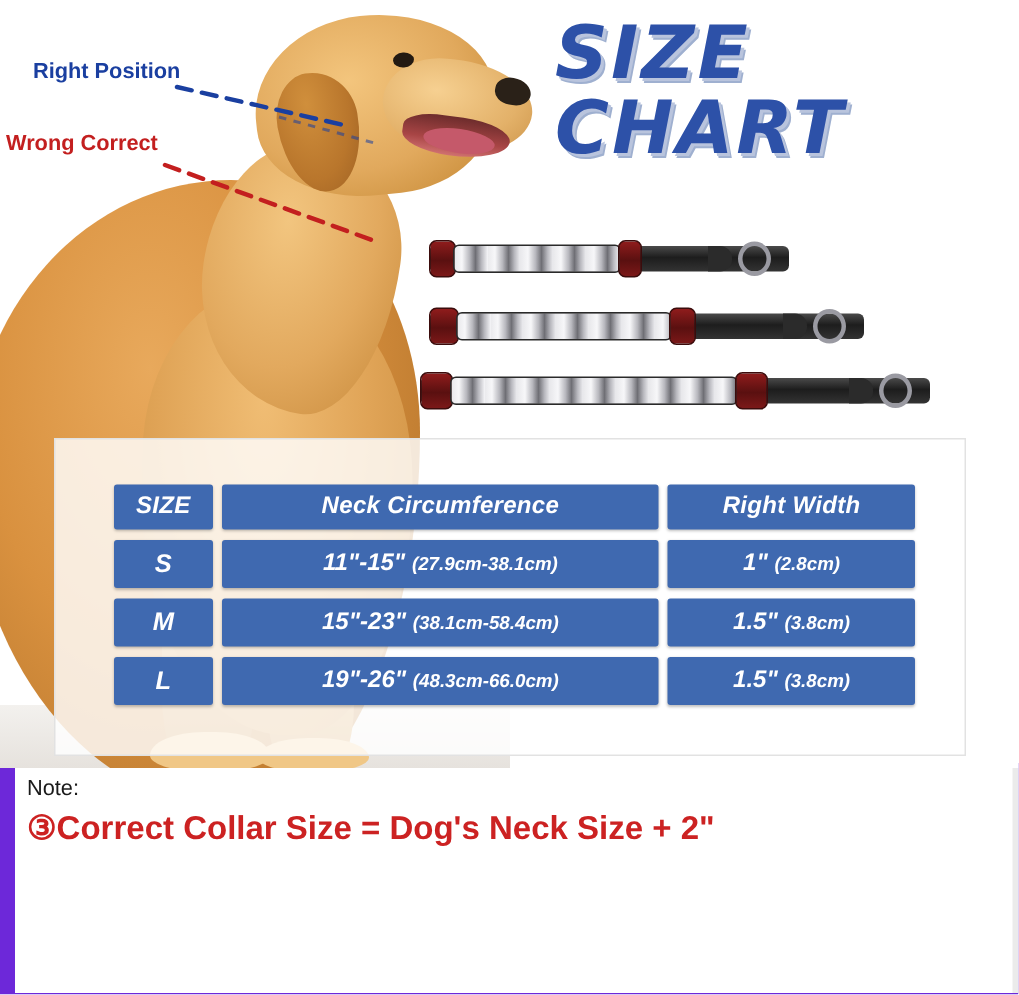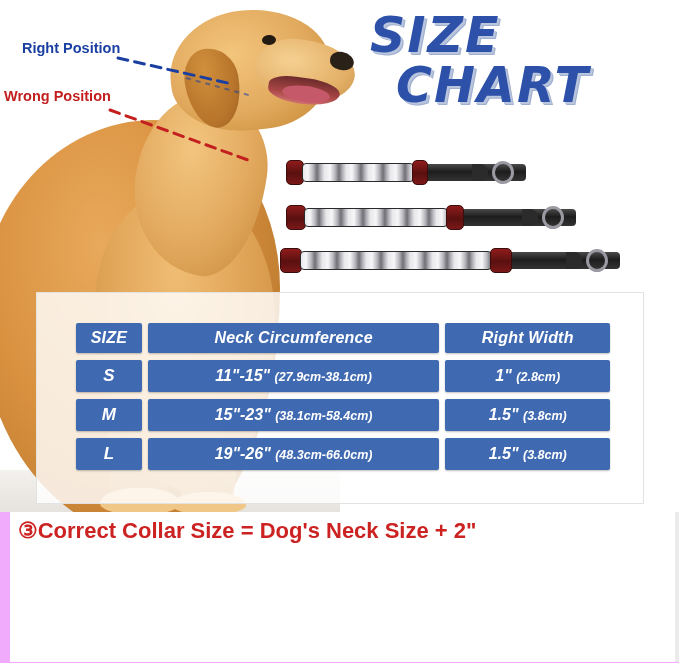--- a/index.html
+++ b/index.html
@@ -6,21 +6,21 @@
   html, body {
     margin: 0; padding: 0;
     width: 679px; height: 663px;
     font-family: "Liberation Sans", sans-serif;
     background: #ffffff;
     overflow: hidden;
   }
   #page {
     position: relative;
     width: 679px; height: 663px;
-    background: #f0abfc;
+    background: #6d28d9;
   }
 
   
   .photo {
     position: absolute;
     left: 0; top: 0;
     width: 679px; height: 512px;
     overflow: hidden;
     background: #ffffff;
   }
@@ -152,21 +152,21 @@
   .title-line {
     font-family: "DejaVu Sans", sans-serif;
     font-weight: 700;
     font-style: italic;
     color: #2d51a8;
     letter-spacing: 2px;
     line-height: 0.98;
     text-shadow: 2px 2px 0 #b9c4dd, 3px 3px 0 #9fb0d0;
   }
   .title-size { font-size: 49px; margin-left: 18px; }
-  .title-chart { font-size: 49px; margin-left: 44px; margin-top: 2px; }
+  .title-chart { font-size: 49px; margin-left: 18px; margin-top: 2px; }
 
   
   .collar {
     position: absolute;
     height: 26px;
   }
   .collar .strap {
     position: absolute;
     left: 0; top: 4px;
     width: 100%; height: 17px;
@@ -290,21 +290,21 @@
     <div class="dog-nose"></div>
     <div class="dog-eye"></div>
 
     <svg class="ann-svg" viewBox="0 0 679 512">
       <line x1="118" y1="58" x2="232" y2="84" stroke="#1a3fa0" stroke-width="3" stroke-dasharray="10 7" stroke-linecap="round"></line>
       <line x1="110" y1="110" x2="248" y2="160" stroke="#c31f1f" stroke-width="3" stroke-dasharray="10 7" stroke-linecap="round"></line>
       <line x1="186" y1="78" x2="252" y2="96" stroke="#1a3fa0" stroke-width="2" stroke-dasharray="5 5" opacity="0.55"></line>
     </svg>
 
     <div class="ann-label ann-right">Right Position</div>
-    <div class="ann-label ann-wrong">Wrong Position</div>
+    <div class="ann-label ann-wrong">Wrong Correct</div>
 
     <div class="title-wrap">
       <div class="title-line title-size">SIZE</div>
       <div class="title-line title-chart">CHART</div>
     </div>
 
     <div class="collar" style="left:286px; top:160px; width:240px;">
       <div class="strap"></div>
       <div class="pad" style="left:0px; width:18px;"></div>
       <div class="chain" style="left:16px; width:112px;"></div>
@@ -371,18 +371,19 @@
       <td class="c-width">
         <span>1.5"</span>
         <span class="metric">(3.8cm)</span>
       </td>
     </tr>
   </tbody>
     </table>
 
   <div class="notes-side"></div>
   <div class="notes">
+    <div class="line">Note:</div>
     <div class="note-final">
       <span>③</span><span>Correct Collar Size = Dog's Neck Size + 2"</span>
     </div>
   </div>
 
 </div>
 
 </body></html>

